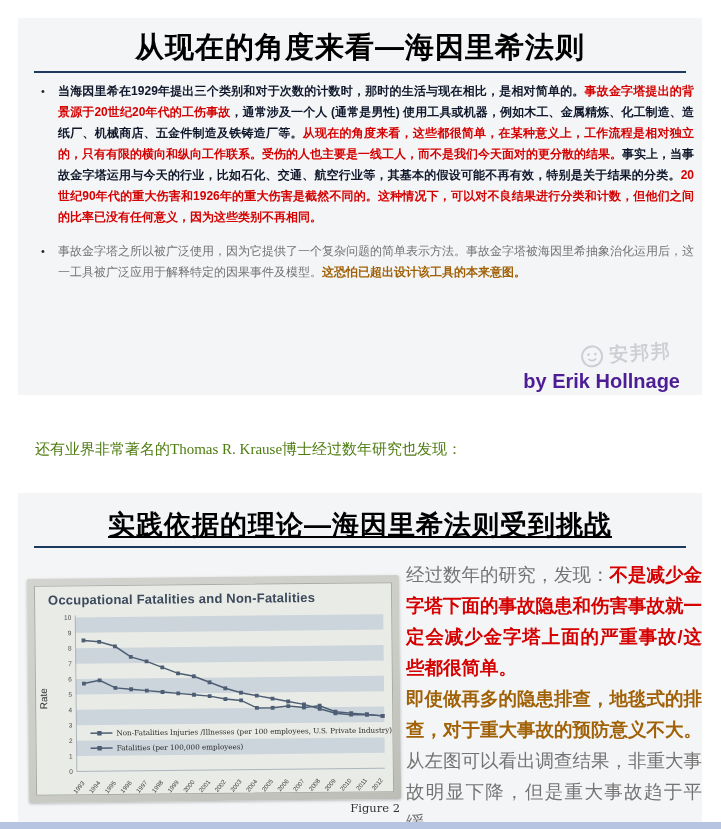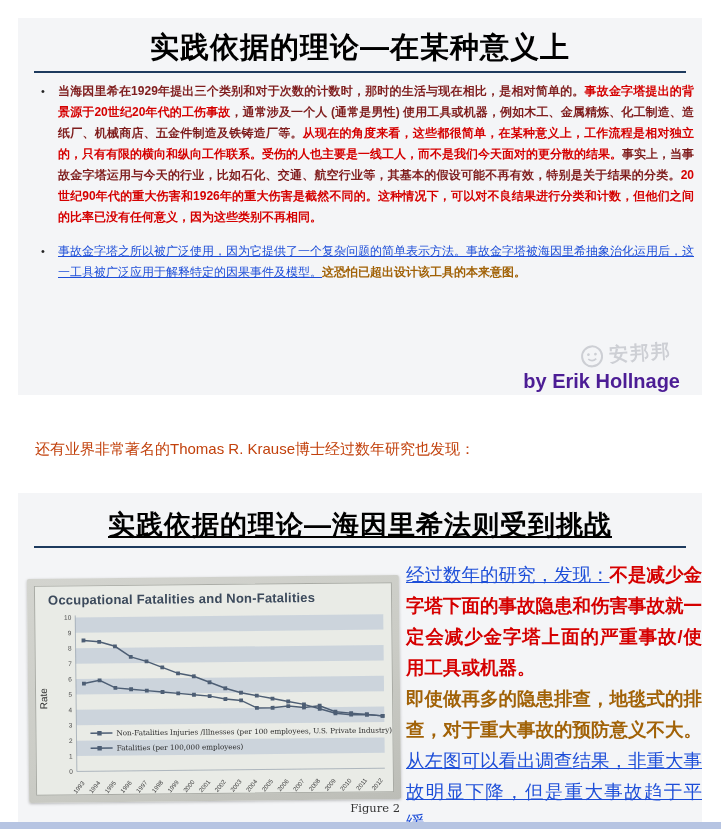--- a/index.html
+++ b/index.html
@@ -18,35 +18,35 @@
 
   .section-heading{margin:6px 0 8px 16px;font-size:17px;font-weight:700;color:#0a0a0a;}
 
   ul.bullets{margin:0;padding:0 8px 0 40px;list-style:none;}
   ul.bullets li{position:relative;font-size:12px;line-height:21px;color:#141414;
                 font-weight:600;margin-bottom:3px;text-align:justify;}
   ul.bullets li::before{content:"•";position:absolute;left:-17px;top:0;
                         font-size:11px;color:#222;font-weight:400;}
   ul.bullets li.spaced{margin-top:13px;}
 
-  .st-black{color:#7f1d1d;}
+  .st-black{color:#0f172a;}
   .st-red{color:#d50000;}
-  .st-black-light{color:#1d4ed8;font-weight:400;text-decoration:underline;}
+  .st-black-light{color:#737373;font-weight:400;}
   .st-black-bold{color:#a16207;font-weight:700;}
   .st-red-bold{color:#d50000;font-weight:700;}
 
   .watermark{position:absolute;right:30px;bottom:28px;display:flex;align-items:center;
              gap:5px;color:#c9cbd1;transform:rotate(-4deg);opacity:.9;}
   .wm-icon svg{display:block;}
   .wm-text{font-size:19px;font-weight:700;letter-spacing:2px;color:#c9cbd1;}
   .byline{position:absolute;right:22px;bottom:2px;font-size:20px;font-weight:700;color:#4c1d95;}
 
   .interlude{position:absolute;left:35px;top:440px;width:660px;margin:0;
-             font-family:Liberation Sans, sans-serif;
-             font-size:15px;color:#c2410c;}
+             font-family:Liberation Serif, serif;
+             font-size:15px;color:#4d7c0f;}
 
   .photo{position:absolute;left:10px;top:84px;width:372px;height:224px;
          background:linear-gradient(160deg,#d3d4cf 0%,#cbccc6 55%,#bcbdb7 100%);
          transform:rotate(-0.6deg);border-radius:2px;box-shadow:0 1px 3px rgba(0,0,0,.25);}
   .chart-panel{position:absolute;inset:7px;background:#e9ebe6;border:1px solid #a9aba5;}
   .chart-panel svg{display:block;width:100%;height:100%;}
 
   .figure-caption{position:absolute;left:10px;top:308px;width:372px;text-align:right;
                   padding-right:4px;font-family:"DejaVu Serif","Liberation Serif",serif;
                   font-size:11.5px;color:#333;}
@@ -56,21 +56,21 @@
                text-align:justify;}
 
   .bottom-bar{position:absolute;left:0;top:822px;width:721px;height:7px;background:#b6c4e2;}
 </style>
 </head>
 <body>
 
 <div class="page">
 
   <section class="slide slide1">
-    <h1 class="slide-title">实践依据的理论—在某种意义上</h1>
+    <h1 class="slide-title">从现在的角度来看—海因里希法则</h1>
     <div class="title-rule"></div>
     <ul class="bullets">
       <li><span class="st-black">当海因里希在1929年提出三个类别和对于次数的计数时，那时的生活与现在相比，是相对简单的。</span><span class="st-red">事故金字塔提出的背景源于20世纪20年代的工伤事故</span><span class="st-black">，通常涉及一个人 (通常是男性) 使用工具或机器，例如木工、金属精炼、化工制造、造纸厂、机械商店、五金件制造及铁铸造厂等。</span><span class="st-red">从现在的角度来看，这些都很简单，在某种意义上，工作流程是相对独立的，只有有限的横向和纵向工作联系。受伤的人也主要是一线工人，而不是我们今天面对的更分散的结果。</span><span class="st-black">事实上，当事故金字塔运用与今天的行业，比如石化、交通、航空行业等，其基本的假设可能不再有效，特别是关于结果的分类。</span><span class="st-red">20世纪90年代的重大伤害和1926年的重大伤害是截然不同的。这种情况下，可以对不良结果进行分类和计数，但他们之间的比率已没有任何意义，因为这些类别不再相同。</span></li>
       <li class="spaced"><span class="st-black-light">事故金字塔之所以被广泛使用，因为它提供了一个复杂问题的简单表示方法。事故金字塔被海因里希抽象治化运用后，这一工具被广泛应用于解释特定的因果事件及模型。</span><span class="st-black-bold">这恐怕已超出设计该工具的本来意图。</span></li>
     </ul>
     <div class="watermark">
       <span class="wm-icon">
         <svg width="24" height="24" viewBox="0 0 24 24">
           <circle cx="12" cy="12" r="10" fill="none" stroke="#c9cbd1" stroke-width="2"></circle>
           <circle cx="8.5" cy="10" r="1.4" fill="#c9cbd1"></circle>
@@ -176,17 +176,17 @@
             <line x1="54" y1="147" x2="76" y2="147" stroke="#4d5e74" stroke-width="1.4"></line>
             <rect x="60.8" y="144.8" width="4.4" height="4.4" fill="#4d5e74"></rect>
             <text x="80" y="149.4" font-size="7.2" fill="#2b2b2b" font-family="&quot;DejaVu Serif&quot;,&quot;Liberation Serif&quot;,serif">Non-Fatalities Injuries /Illnesses (per 100 employees, U.S. Private Industry)</text>
             <line x1="54" y1="162" x2="76" y2="162" stroke="#4d5e74" stroke-width="1.4"></line>
             <rect x="60.8" y="159.8" width="4.4" height="4.4" fill="#4d5e74"></rect>
             <text x="80" y="164.4" font-size="7.2" fill="#2b2b2b" font-family="&quot;DejaVu Serif&quot;,&quot;Liberation Serif&quot;,serif">Fatalities (per 100,000 employees)</text>
           </svg>
         </div>
     </div>
     <div class="figure-caption">Figure 2</div>
-    <p class="slide2-text"><span class="st-black-light">经过数年的研究，发现：</span><span class="st-red-bold">不是减少金字塔下面的事故隐患和伤害事故就一定会减少金字塔上面的严重事故/使用工具或机器。</span><br><span class="st-black-bold">即使做再多的隐患排查，地毯式的排查，对于重大事故的预防意义不大。</span><span class="st-black-light">从左图可以看出调查结果，非重大事故明显下降，但是重大事故趋于平缓。</span></p>
+    <p class="slide2-text"><span class="st-black-light">经过数年的研究，发现：</span><span class="st-red-bold">不是减少金字塔下面的事故隐患和伤害事故就一定会减少金字塔上面的严重事故/这些都很简单。</span><br><span class="st-black-bold">即使做再多的隐患排查，地毯式的排查，对于重大事故的预防意义不大。</span><span class="st-black-light">从左图可以看出调查结果，非重大事故明显下降，但是重大事故趋于平缓。</span></p>
   </section>
 
   <div class="bottom-bar"></div>
 </div>
 
 </body></html>

